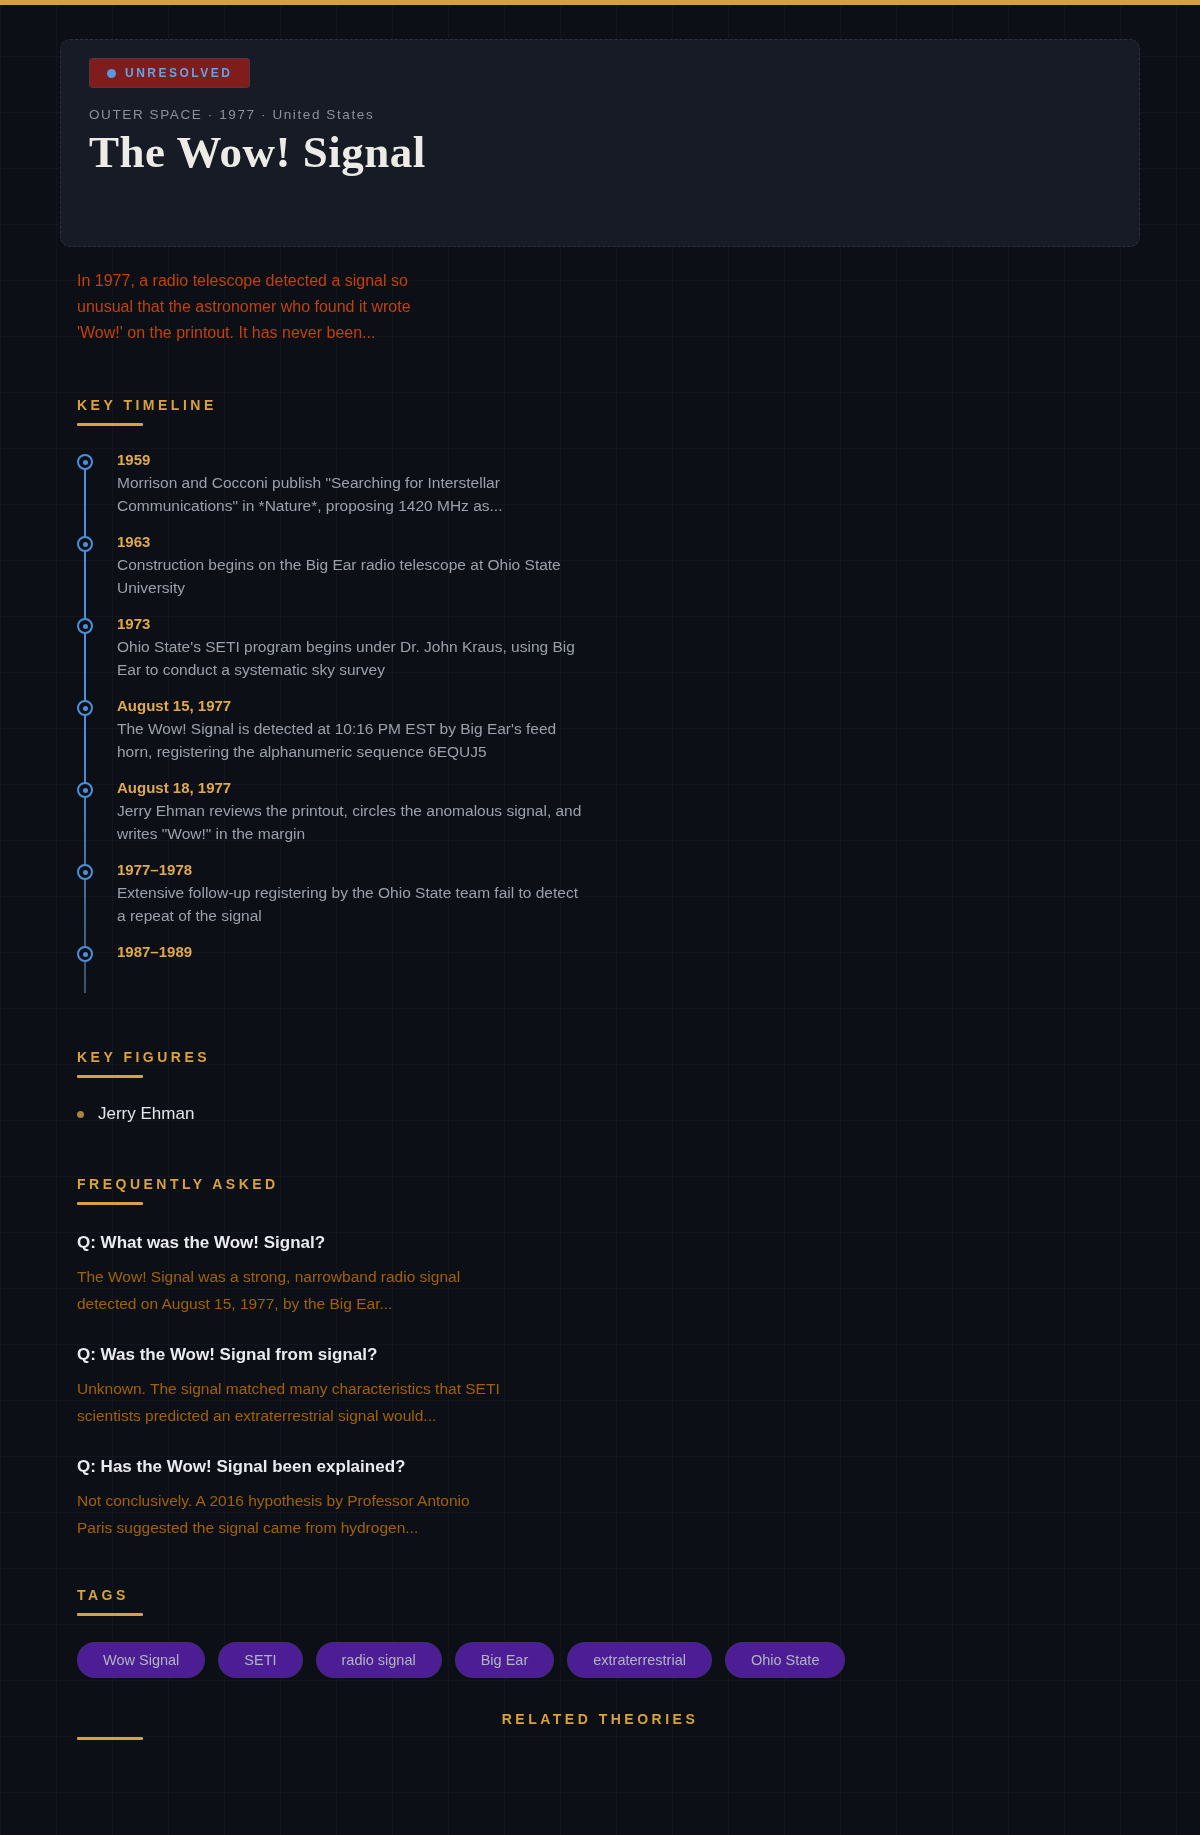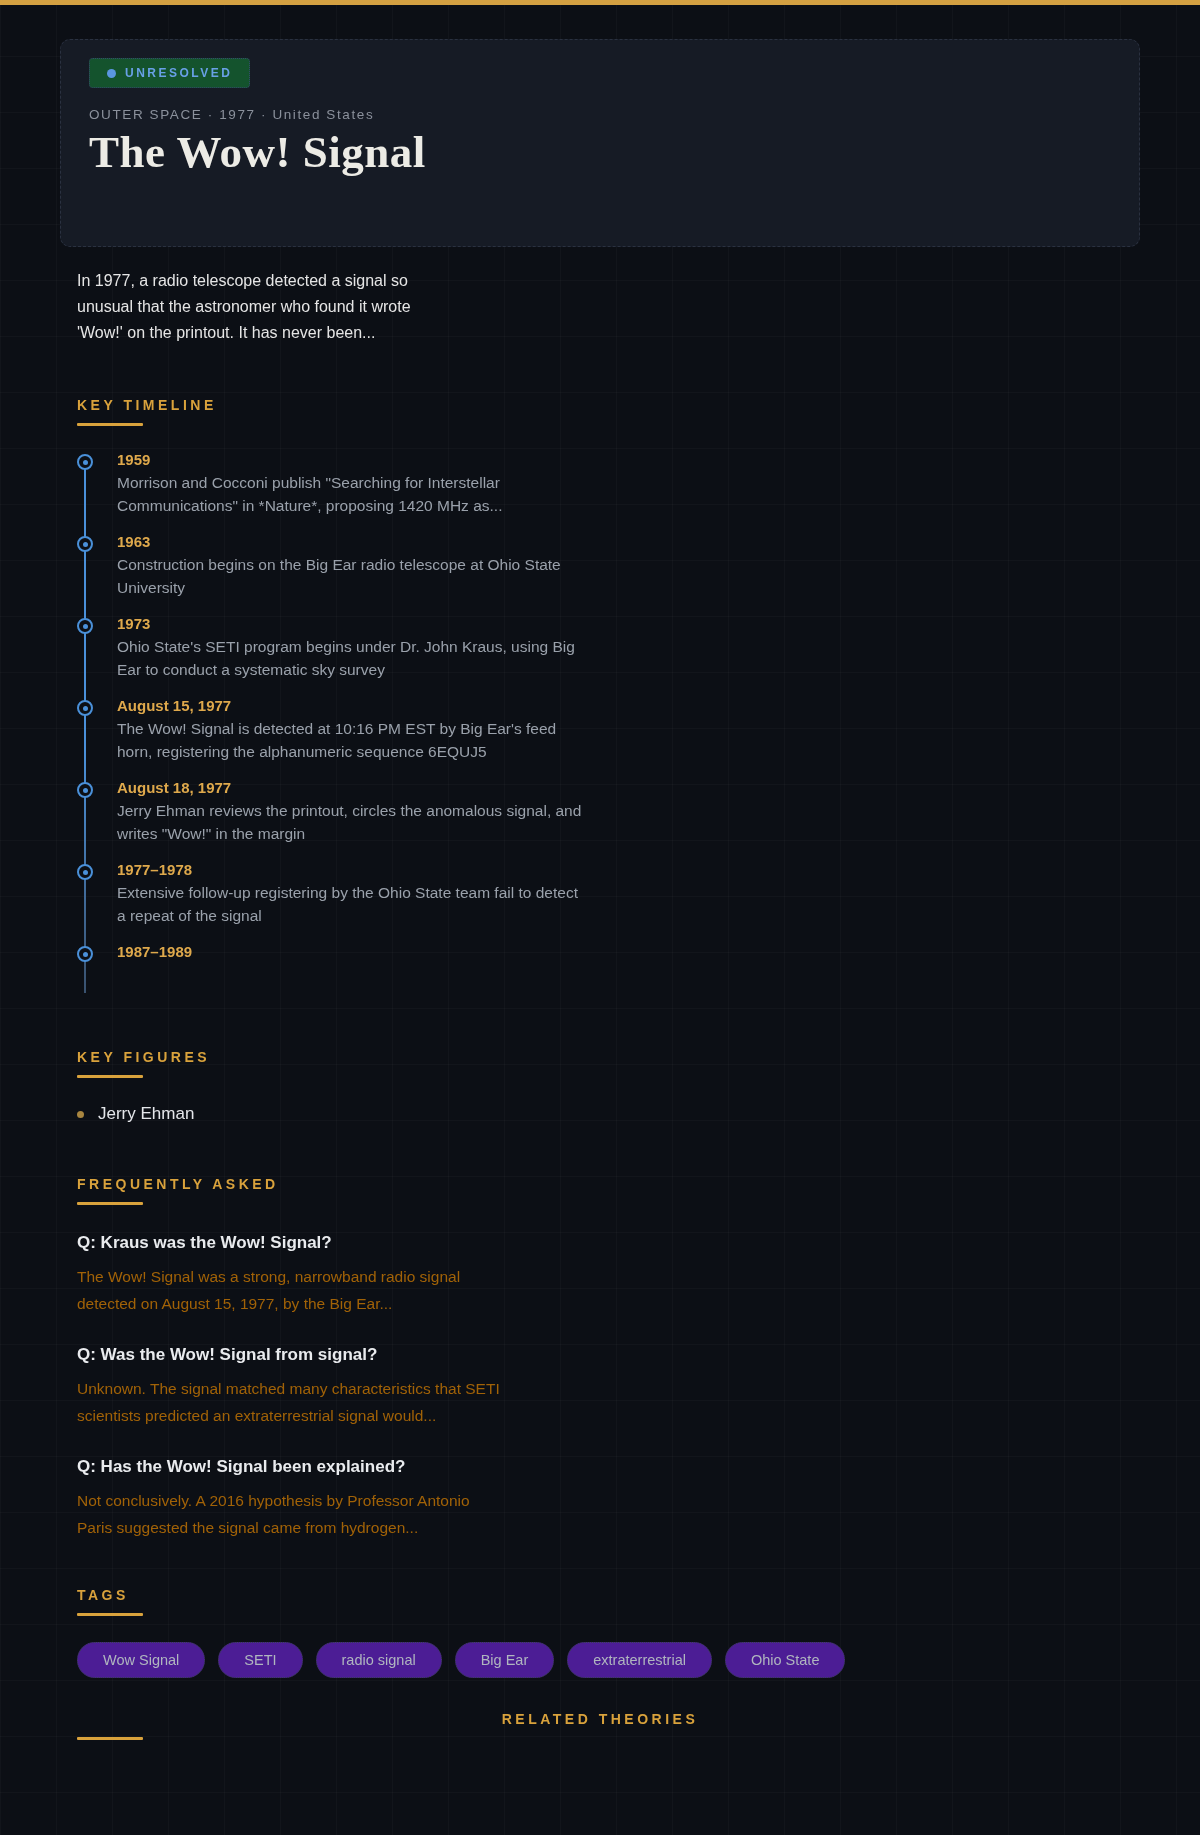--- a/index.html
+++ b/index.html
@@ -16,37 +16,37 @@
   .topbar { height:5px; background:#d4a142; }
 
   
   .hero {
     margin:34px 60px 0; height:208px; border-radius:10px;
     background:#161b25; border:1px dashed #2a3140;
     padding:18px 28px;
   }
   .badge {
     display:inline-flex; align-items:center; gap:9px;
-    background:#14532d; border:1px dotted #34486b; border-radius:4px;
+    background:#7f1d1d; border:1px dotted #34486b; border-radius:4px;
     padding:7px 17px; color:#69a0e6; font-size:12px; font-weight:bold;
     letter-spacing:2.5px;
   }
   .badge .dot { width:9px; height:9px; border-radius:50%; background:#5b96e0; }
   .breadcrumb {
     margin-top:19px; color:#8b919c; font-size:13.5px; letter-spacing:1.6px;
   }
   .title {
     margin-top:4px; font-family:"Liberation Serif","DejaVu Serif",serif;
     font-weight:bold; font-size:45px; color:#ecebe5; letter-spacing:0.5px;
   }
 
   .container { margin:0 60px; padding:0 17px; }
 
   .intro {
-    margin-top:21px; width:378px; color:#e5e5e5; font-size:16px; line-height:26px;
+    margin-top:21px; width:378px; color:#c2410c; font-size:16px; line-height:26px;
   }
 
   .section-head {
     color:#d9a23c; font-size:14px; font-weight:bold; letter-spacing:3.5px;
   }
   .section-head::after {
     content:""; display:block; width:66px; height:3px; background:#d9a23c;
     margin-top:10px; border-radius:1px;
   }
 
@@ -152,21 +152,21 @@
 
   <h2 class="section-head figures-head">KEY FIGURES</h2>
   <div class="figure-item">
     <span class="figure-bullet"></span>
     <span>Jerry Ehman</span>
   </div>
 
   <h2 class="section-head faq-head">FREQUENTLY ASKED</h2>
 
   <div class="qa">
-    <div class="q">Q: Kraus was the Wow! Signal?</div>
+    <div class="q">Q: What was the Wow! Signal?</div>
     <div class="a">The Wow! Signal was a strong, narrowband radio signal detected on August 15, 1977, by the Big Ear...</div>
   </div>
   <div class="qa">
     <div class="q">Q: Was the Wow! Signal from signal?</div>
     <div class="a">Unknown. The signal matched many characteristics that SETI scientists predicted an extraterrestrial signal would...</div>
   </div>
   <div class="qa">
     <div class="q">Q: Has the Wow! Signal been explained?</div>
     <div class="a">Not conclusively. A 2016 hypothesis by Professor Antonio Paris suggested the signal came from hydrogen...</div>
   </div>

